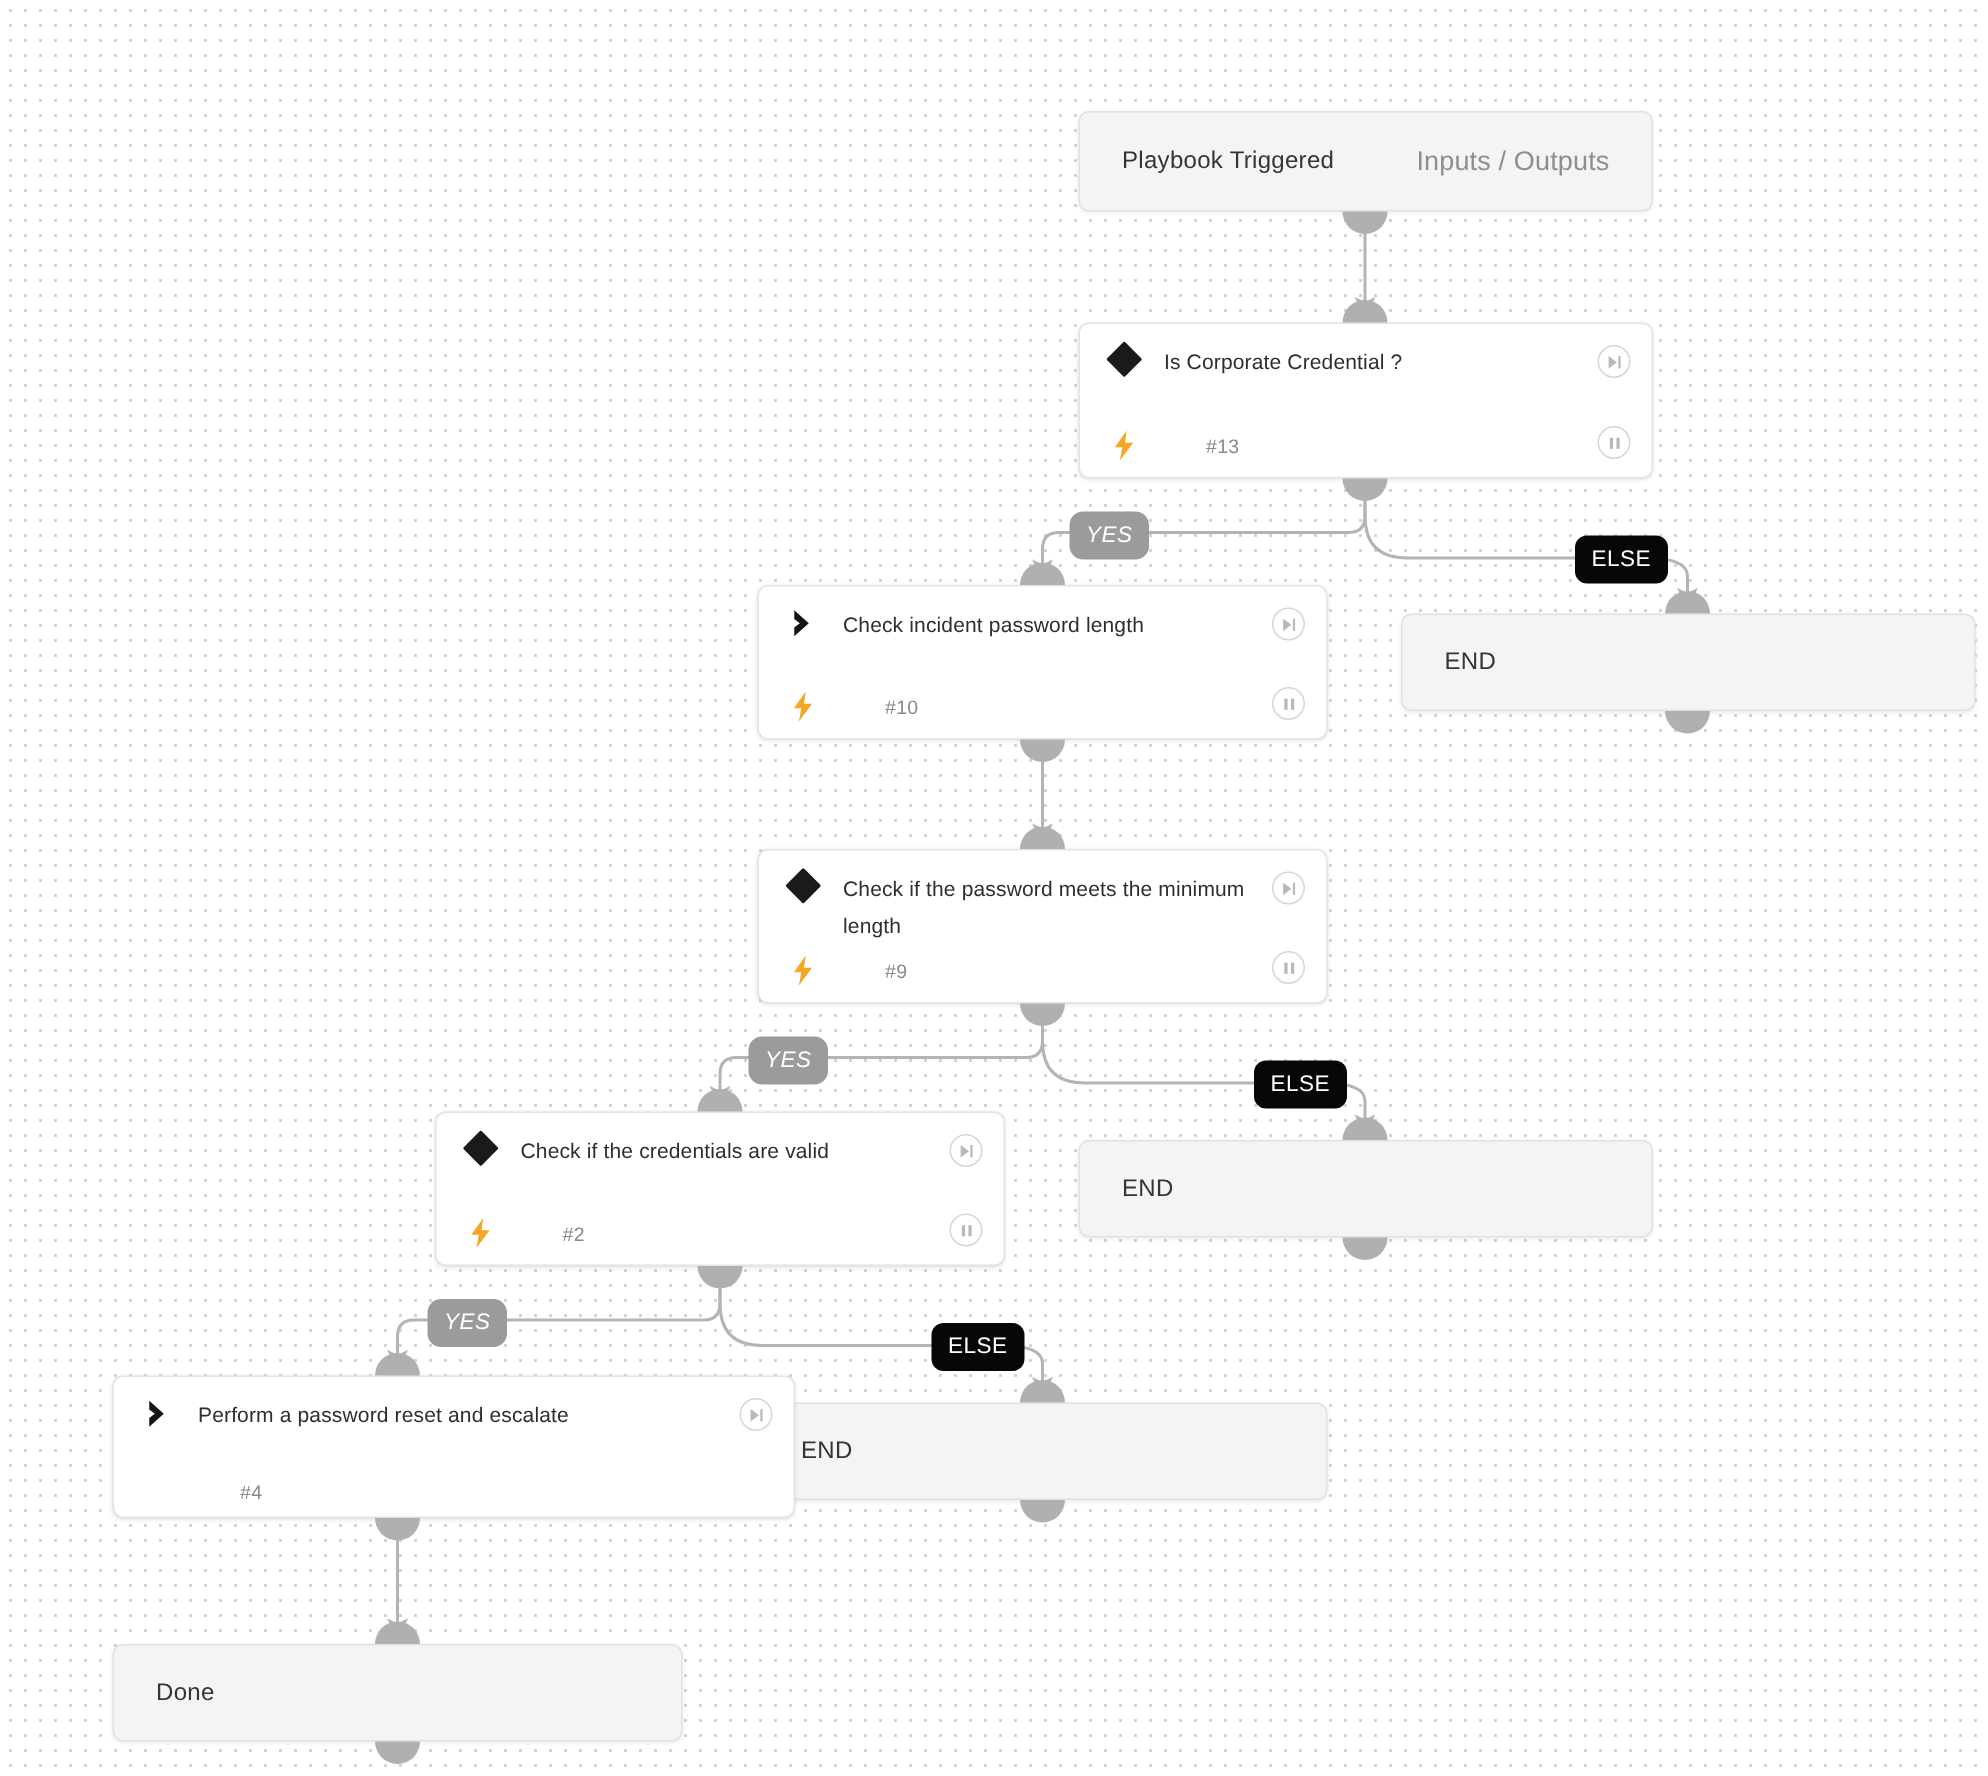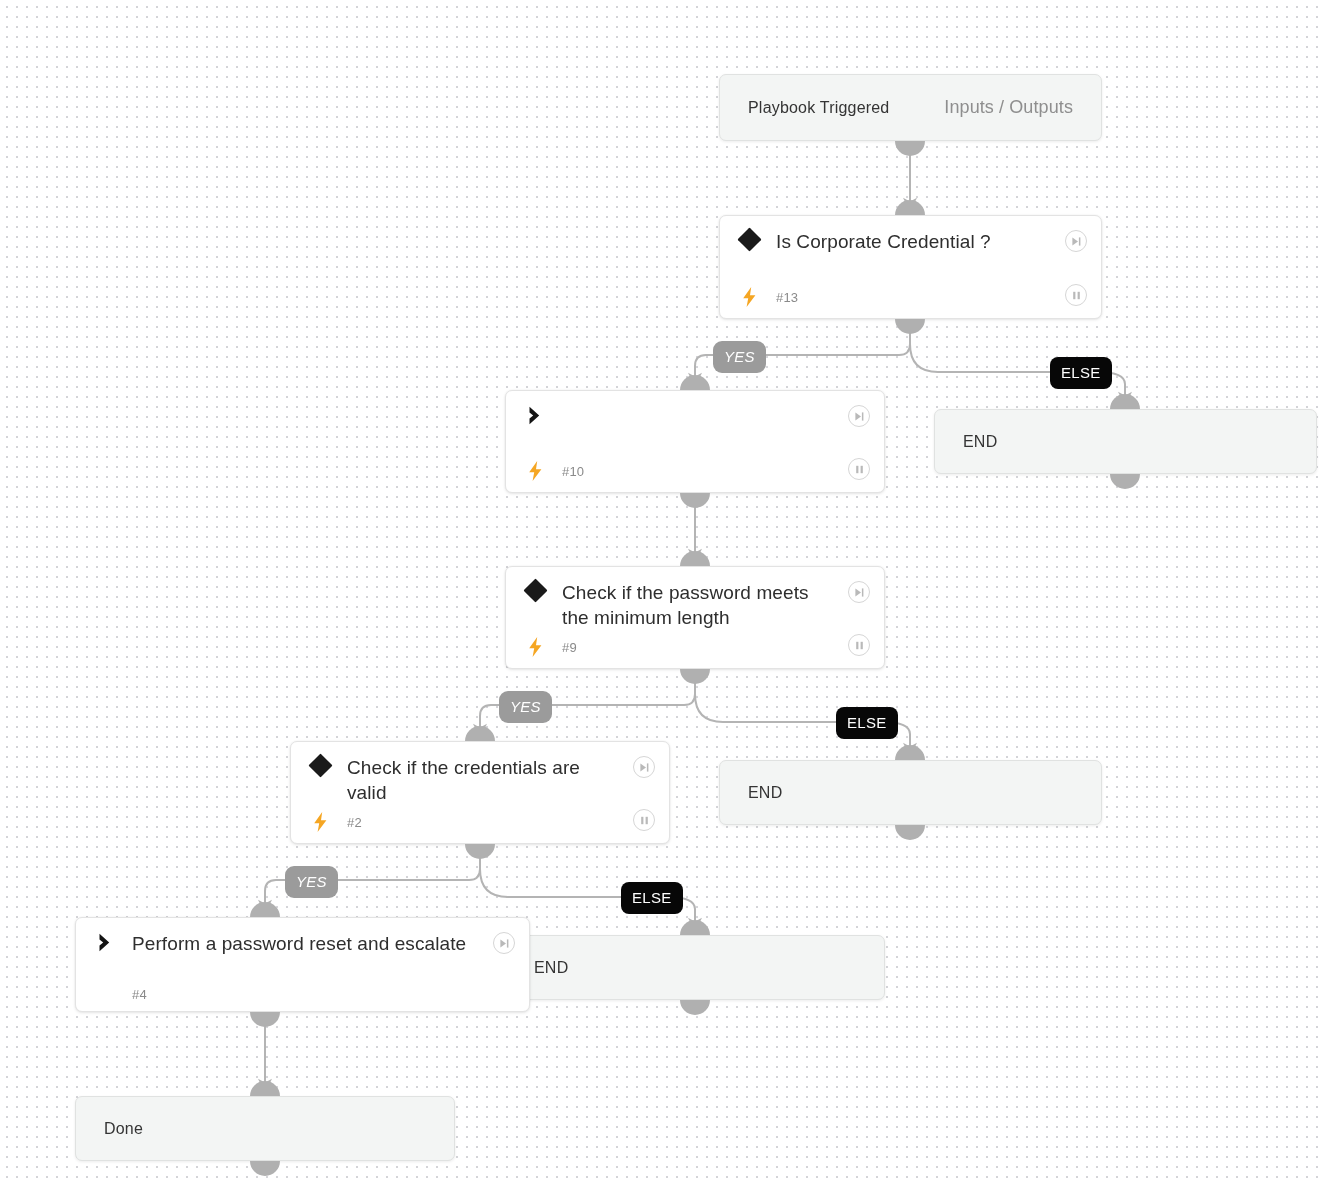--- a/index.html
+++ b/index.html
@@ -60,35 +60,36 @@
     padding-top: 2px;
   }
   .diamond {
     width: 17px; height: 17px;
     background: #1a1a1a;
     transform: rotate(45deg);
     border-radius: 1px;
   }
   .chevron svg { display: block; }
   .card-title {
-    font-size: 19px;
+    font-size: 14px;
     color: #2e2e2e;
     line-height: 25px;
     letter-spacing: 0.1px;
     padding-left: 12px;
     padding-right: 34px;
     font-weight: 400;
   }
   .card-bottom {
     position: absolute;
     left: 0; right: 0; bottom: 0;
     height: 42px;
     display: flex;
     align-items: center;
     padding: 0 14px;
+    gap: 28px;
   }
   .bolt {
     width: 30px; min-width: 30px;
     display: flex; align-items: center; justify-content: center;
   }
   .bolt svg { display:block; }
   .step-id {
     font-size: 13px;
     color: #8a8a8a;
     padding-left: 12px;
@@ -248,20 +249,21 @@
 
   <div class="node" style="left:505px; top:390px; width:380px; height:103px;">
     <div class="handle target" style="left:175px; top:-15px;"></div>
     <div class="card">
       <div class="card-top">
         <span class="node-type-icon chevron">
           <svg width="17" height="19" viewBox="0 0 17 19">
             <path d="M2.5,0.8 L12.2,9.5 L2.5,18.2 L2.5,12.4 L6.2,9.5 L2.5,6.6 Z" fill="#141414"></path>
           </svg>
         </span>
+        <span class="card-title">Check incident password length</span>
       </div>
       <div class="card-bottom">
         <span class="bolt">
           <svg width="15" height="20" viewBox="0 0 15 20">
             <path d="M9.2,0 L1.2,11.2 L6.2,11.2 L4.6,20 L13.4,8.2 L8.0,8.2 Z" fill="#f5a623"></path>
           </svg>
         </span>
         <span class="step-id">#10</span>
       </div>
       <div class="ctrl ctrl-step">

